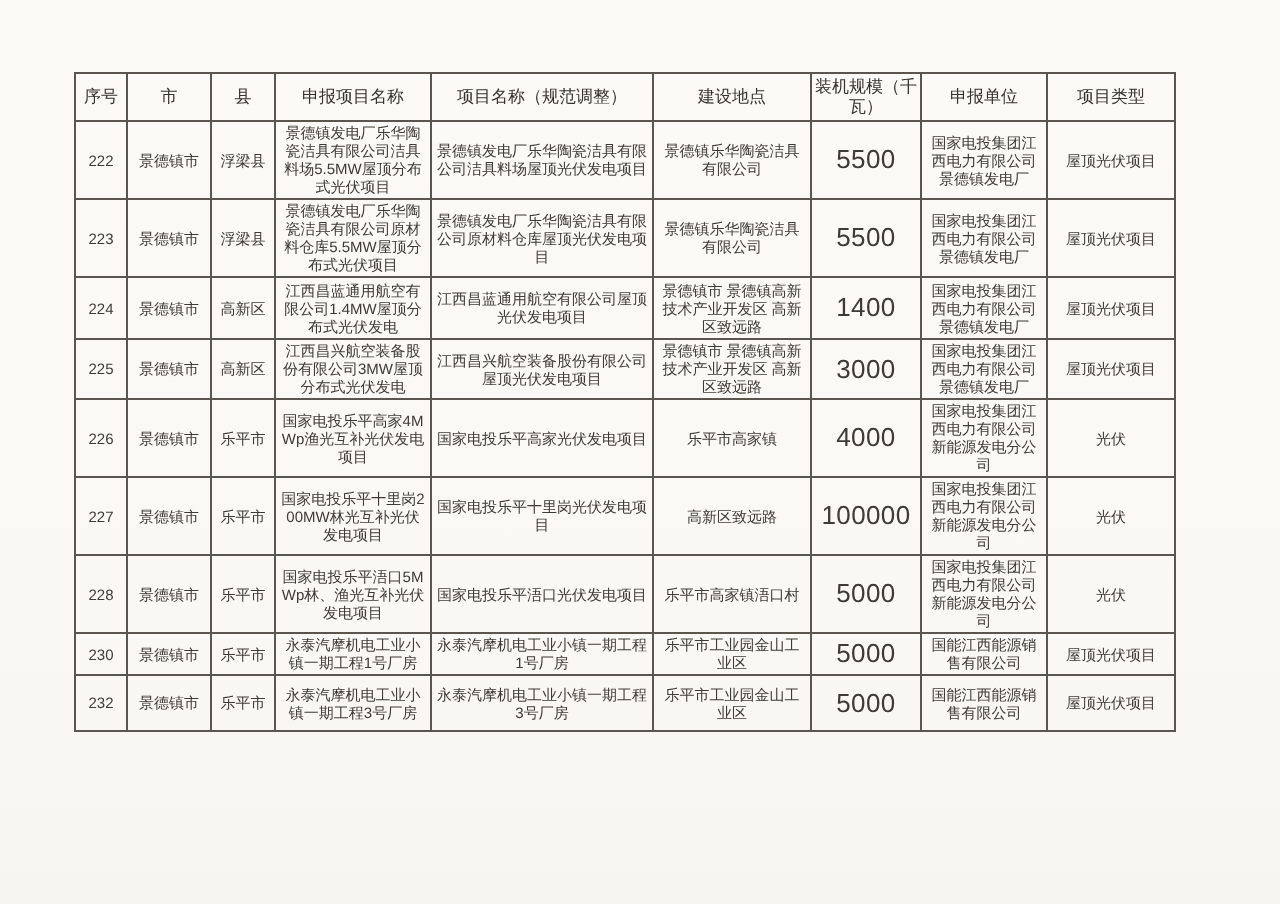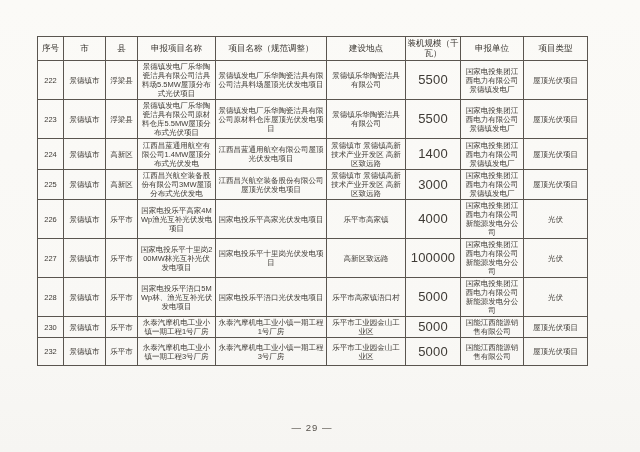--- a/index.html
+++ b/index.html
@@ -160,15 +160,14 @@
           <td>永泰汽摩机电工业小镇一期工程3号厂房</td>
           <td>永泰汽摩机电工业小镇一期工程3号厂房</td>
           <td>乐平市工业园金山工业区</td>
           <td class="num">5000</td>
           <td>国能江西能源销售有限公司</td>
           <td>屋顶光伏项目</td>
         </tr>
       </tbody>
   </table>
 
-  <div class="page-number">— 29 —</div>
 
 </div>
 
 </body></html>

